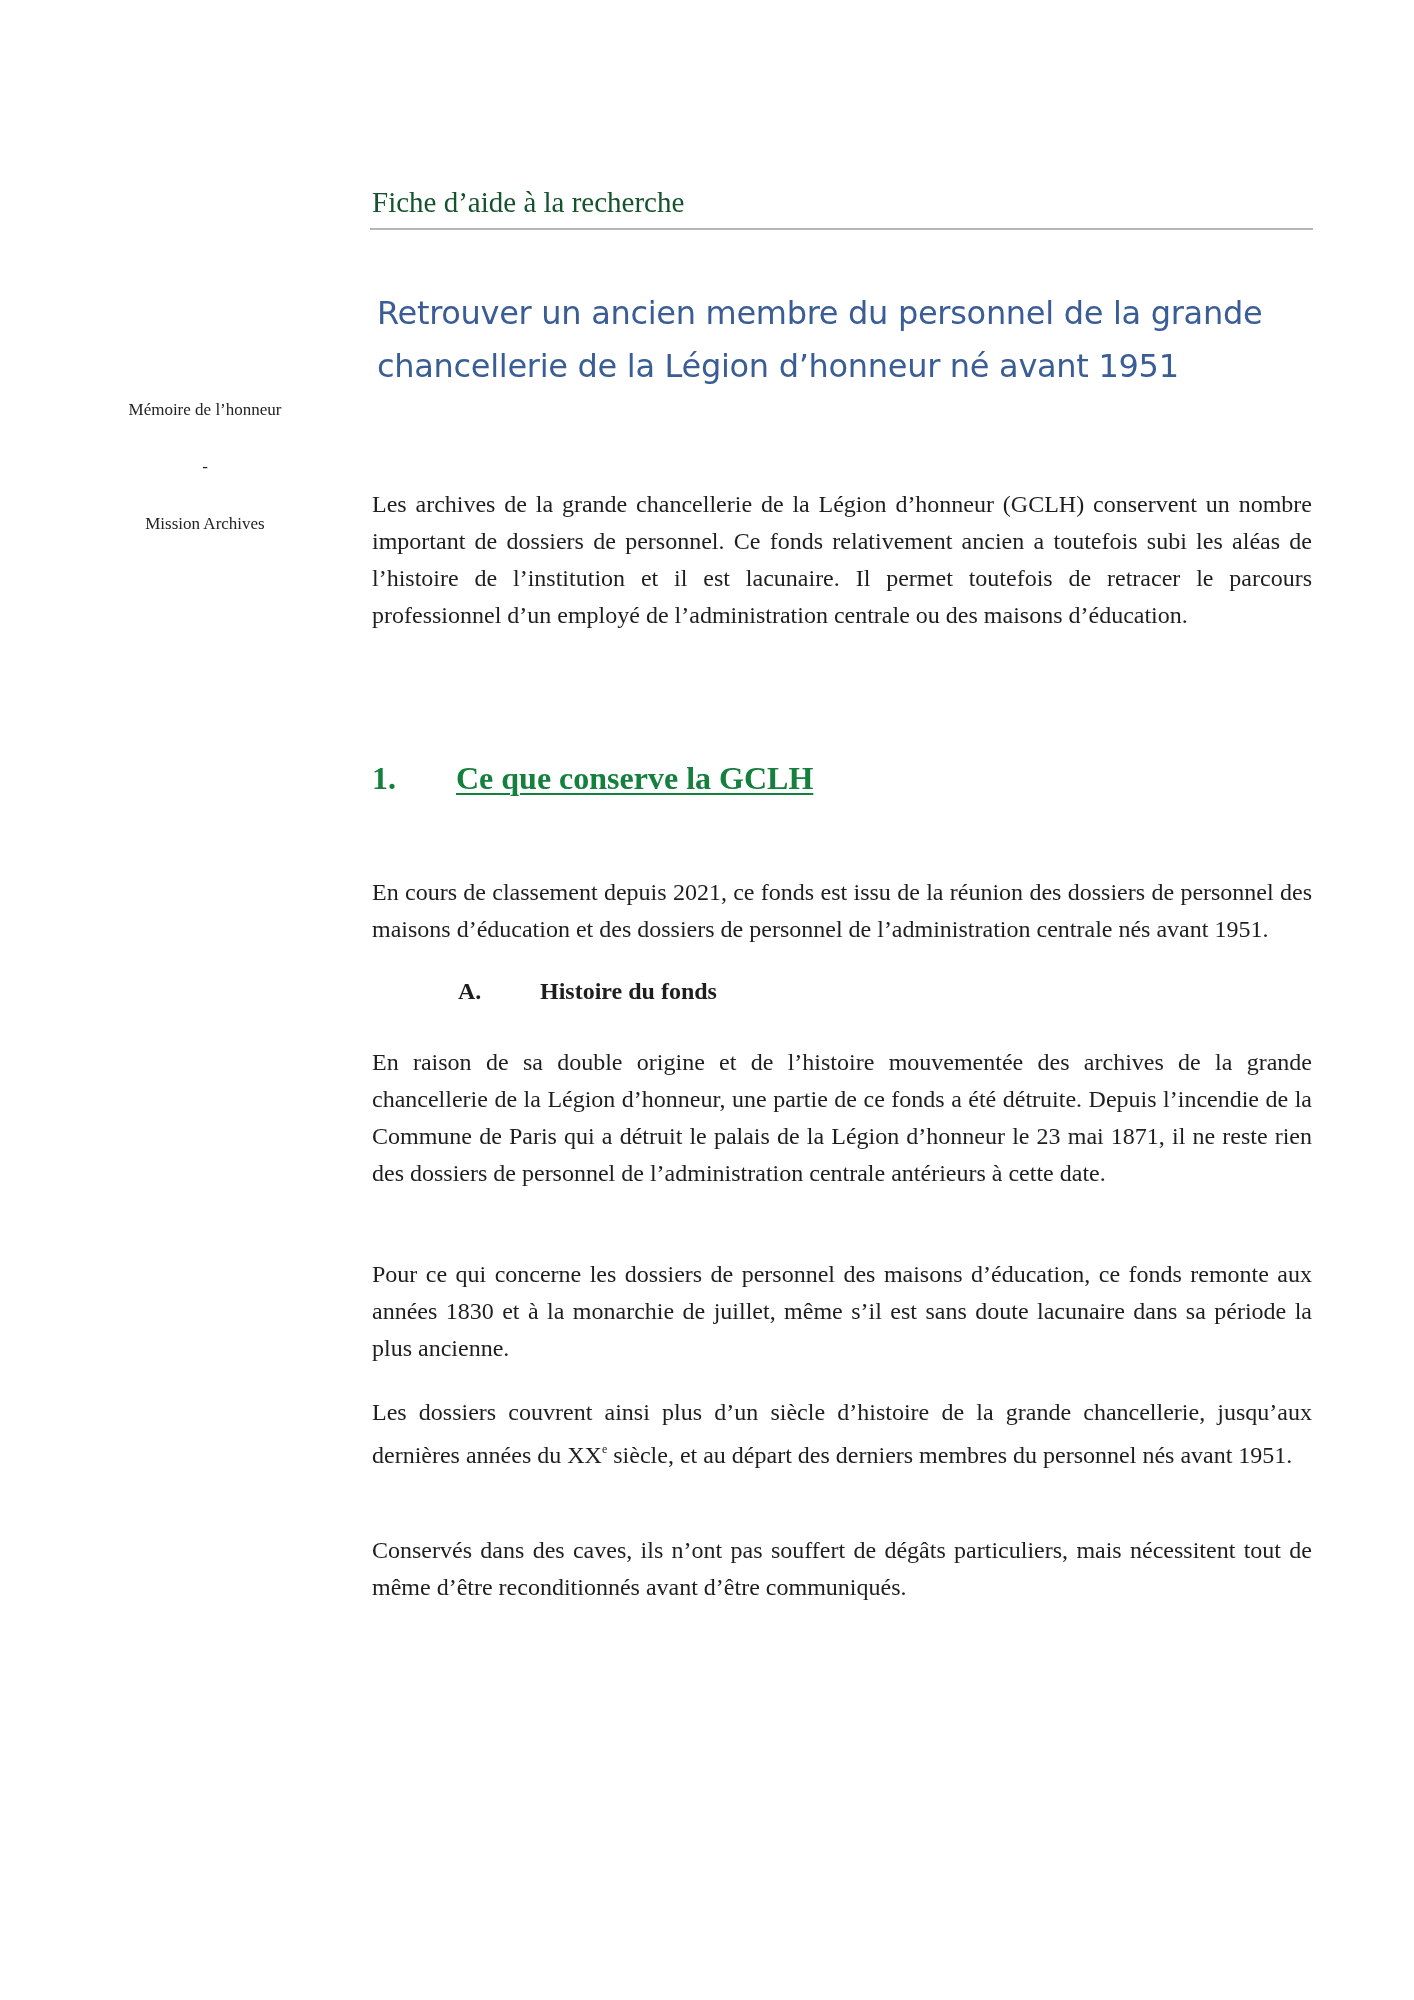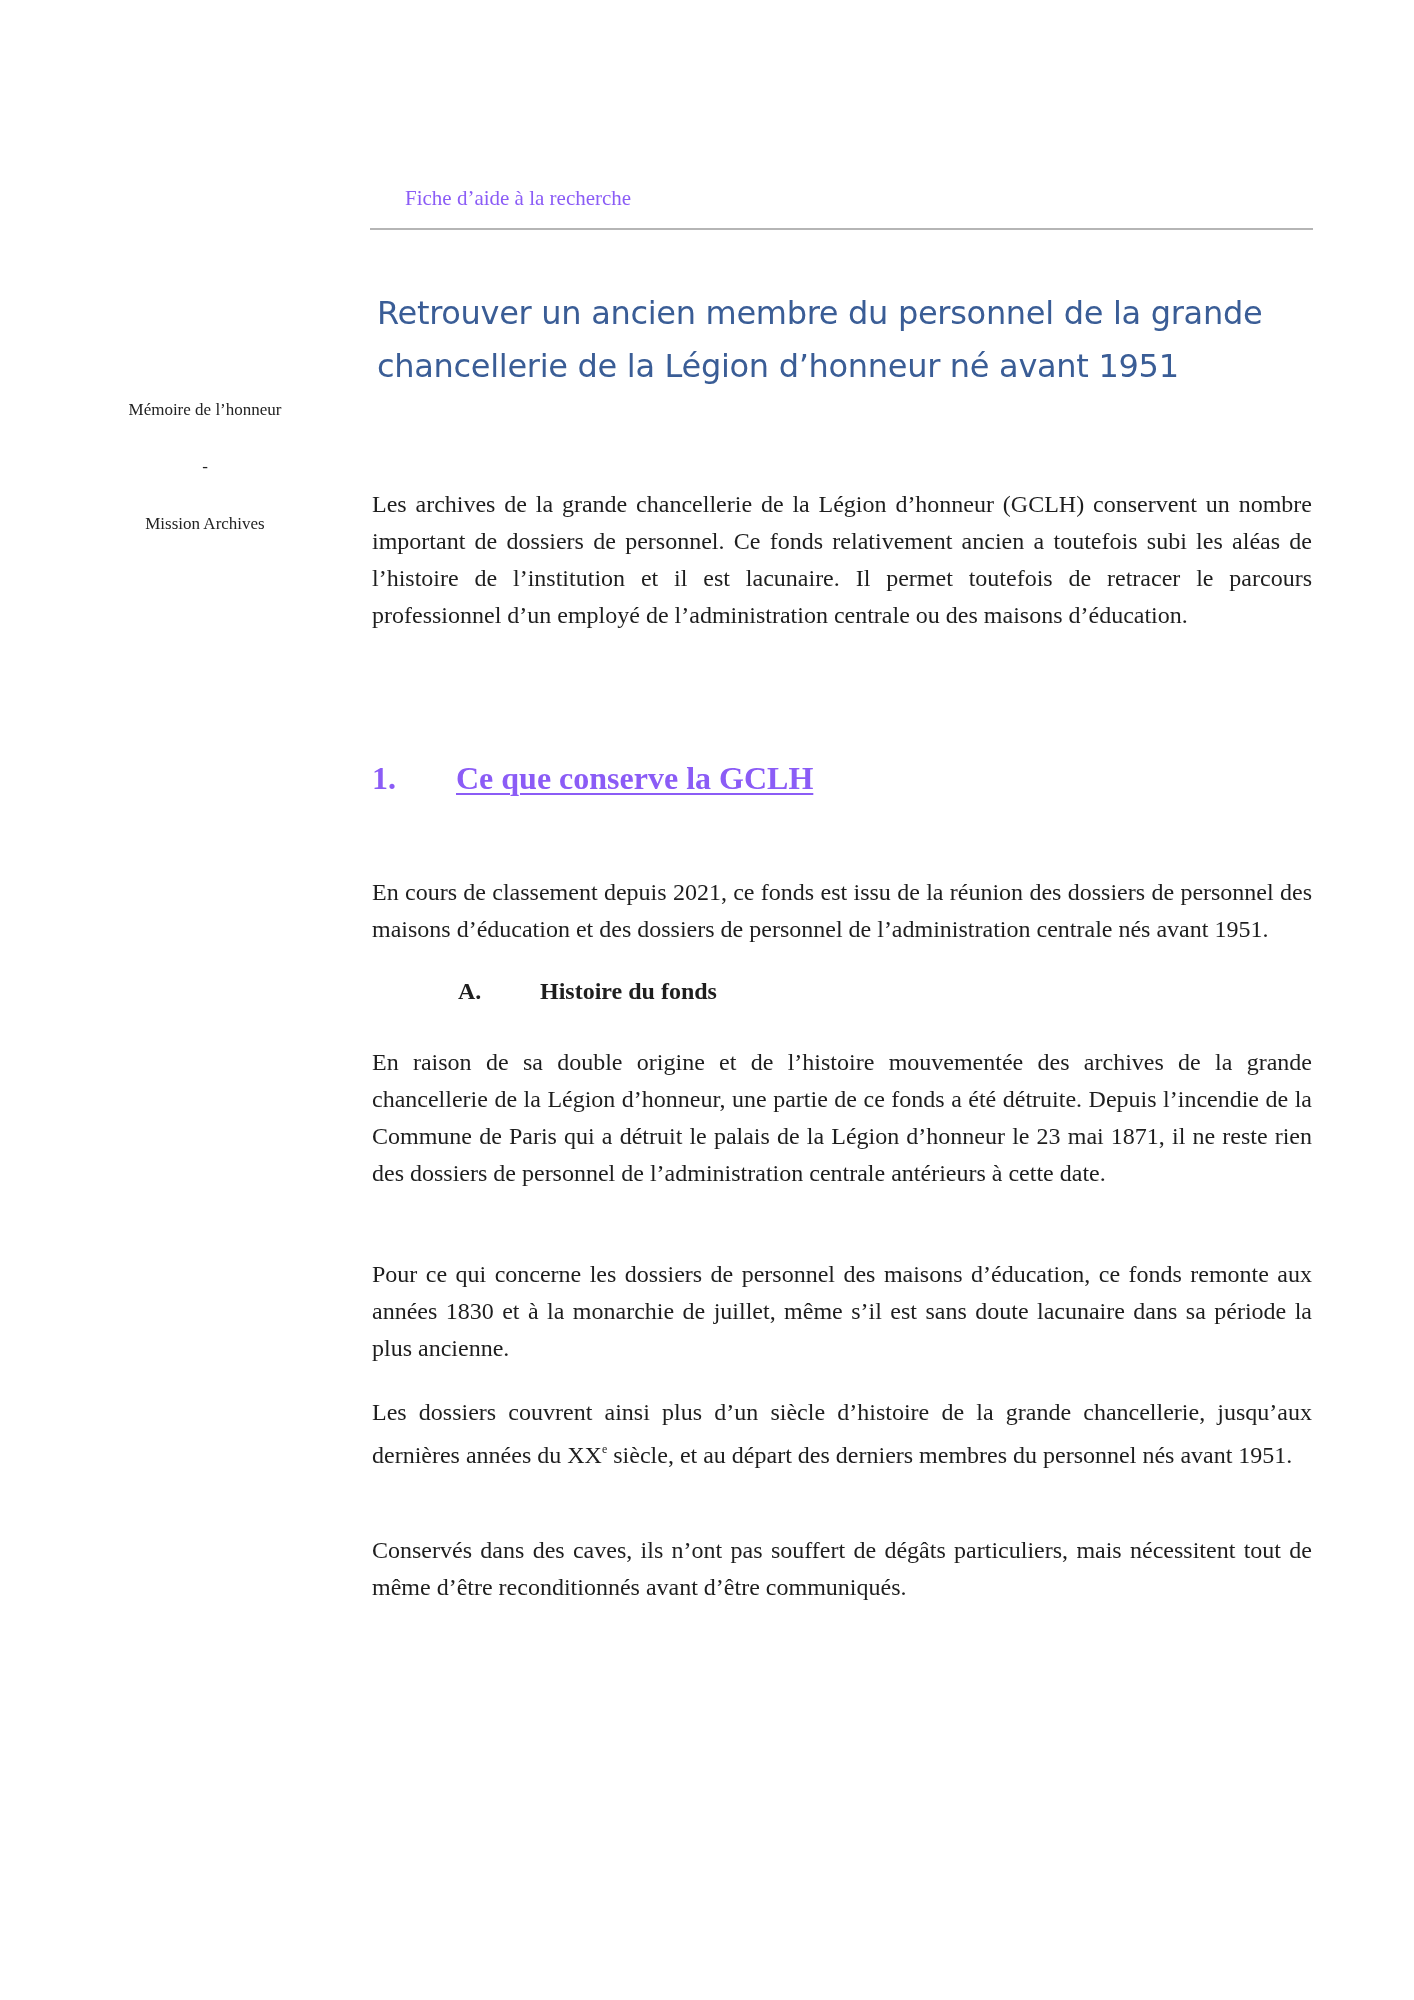--- a/index.html
+++ b/index.html
@@ -1,20 +1,20 @@
 <!DOCTYPE html>
 <html><head>
 <meta charset="utf-8">
 <style>
   html, body { margin: 0; padding: 0; background: #ffffff; }
   body { width: 1414px; height: 2000px; position: relative; overflow: hidden; }
   .serif { font-family: "Liberation Serif", "DejaVu Serif", serif; color: #1e1e1e; }
   .header {
     position: absolute; left: 372px; top: 186px; width: 940px;
-    font-size: 21px; color: #8b5cf6; margin-left: 33px;
+    font-size: 29px; color: #14532d;
   }
   .header-rule {
     position: absolute; left: 370px; top: 228px; width: 943px; height: 2px;
     background: #b5b5b5;
   }
   .title {
     position: absolute; left: 372px; top: 282px; width: 940px;
     font-family: "DejaVu Sans", "Liberation Sans", sans-serif;
     font-size: 32px; line-height: 53px; color: #3a5d96; font-weight: normal;
     letter-spacing: -0.3px;
@@ -24,21 +24,21 @@
     font-size: 17px; color: #222;
   }
   .sidebar div { height: 57px; }
   .body-text {
     position: absolute; left: 372px; width: 940px;
     font-size: 24px; line-height: 37px; text-align: justify; color: #1e1e1e;
     margin: 0;
   }
   .h1 {
     position: absolute; left: 372px; top: 760px; width: 940px;
-    font-size: 32px; font-weight: bold; color: #8b5cf6;
+    font-size: 32px; font-weight: bold; color: #15803d;
   }
   .h1 .num { display: inline-block; width: 84px; }
   .h1 .lbl { text-decoration: underline; text-decoration-thickness: 2px; text-underline-offset: 4px; }
   .h2 {
     position: absolute; left: 458px; top: 978px; width: 800px;
     font-size: 24px; font-weight: bold; color: #1e1e1e;
   }
   .h2 .num { display: inline-block; width: 82px; }
   sup { font-size: 12px; vertical-align: 10px; }
 </style>

